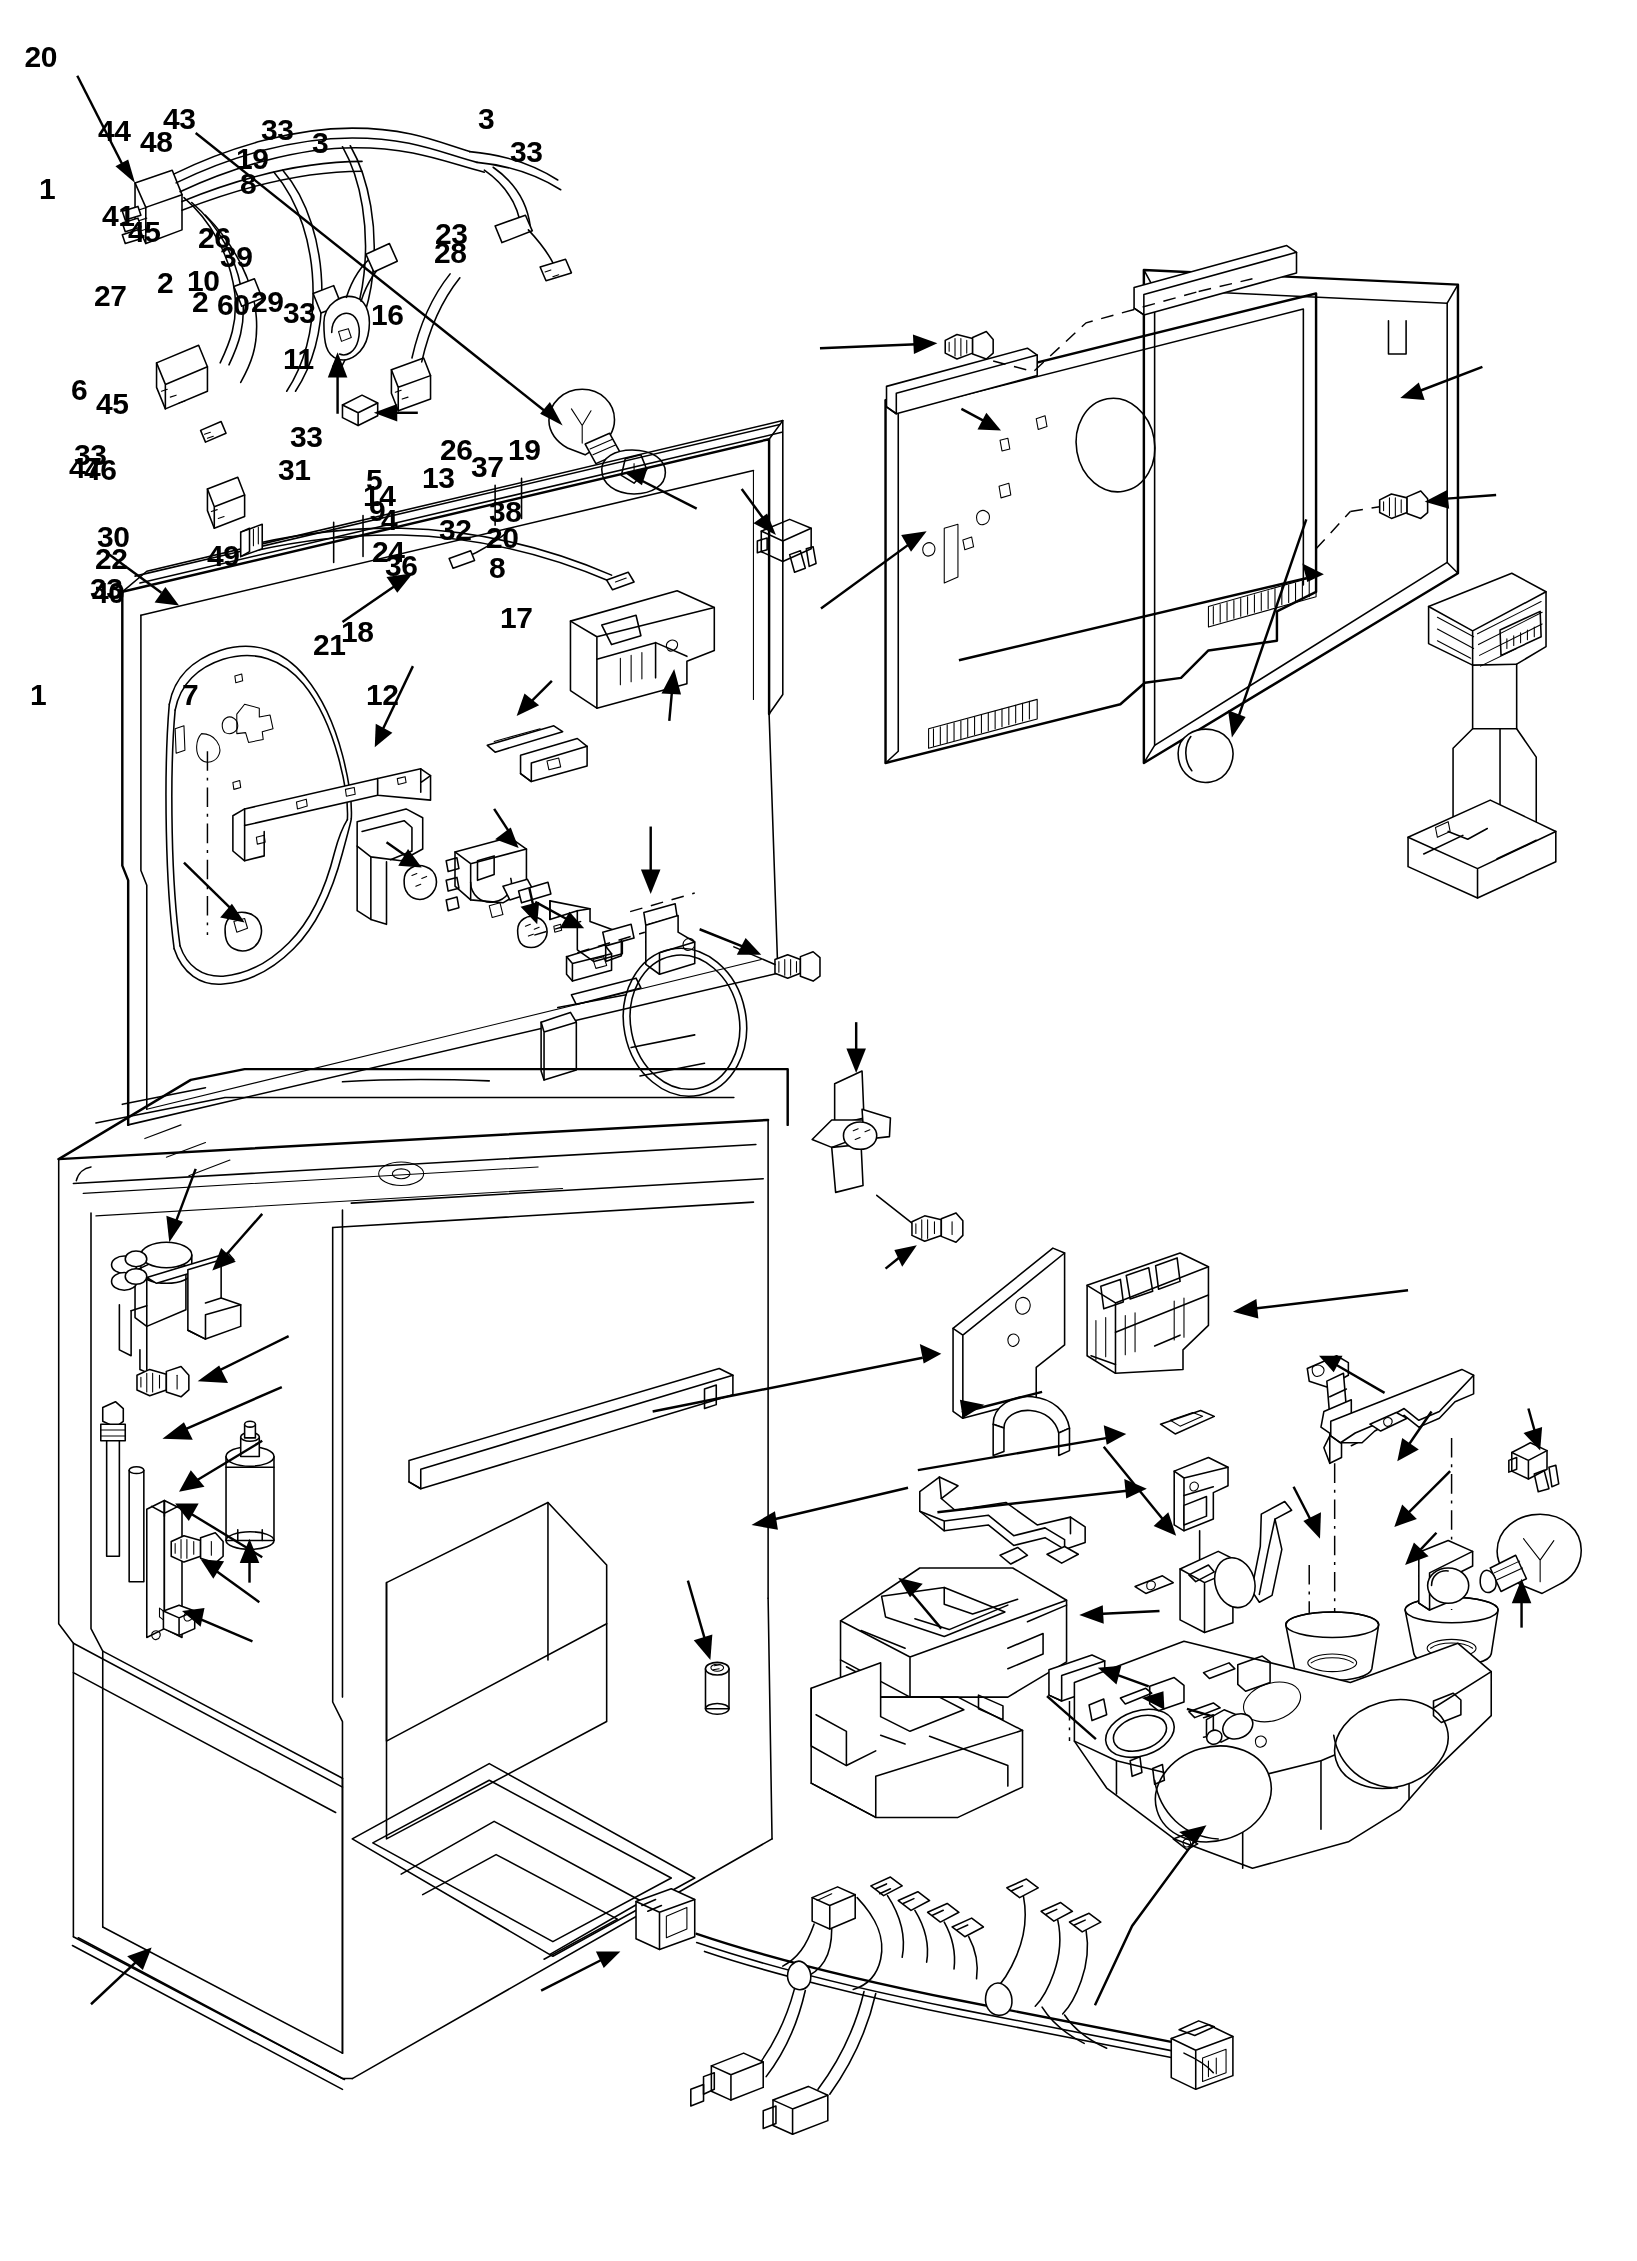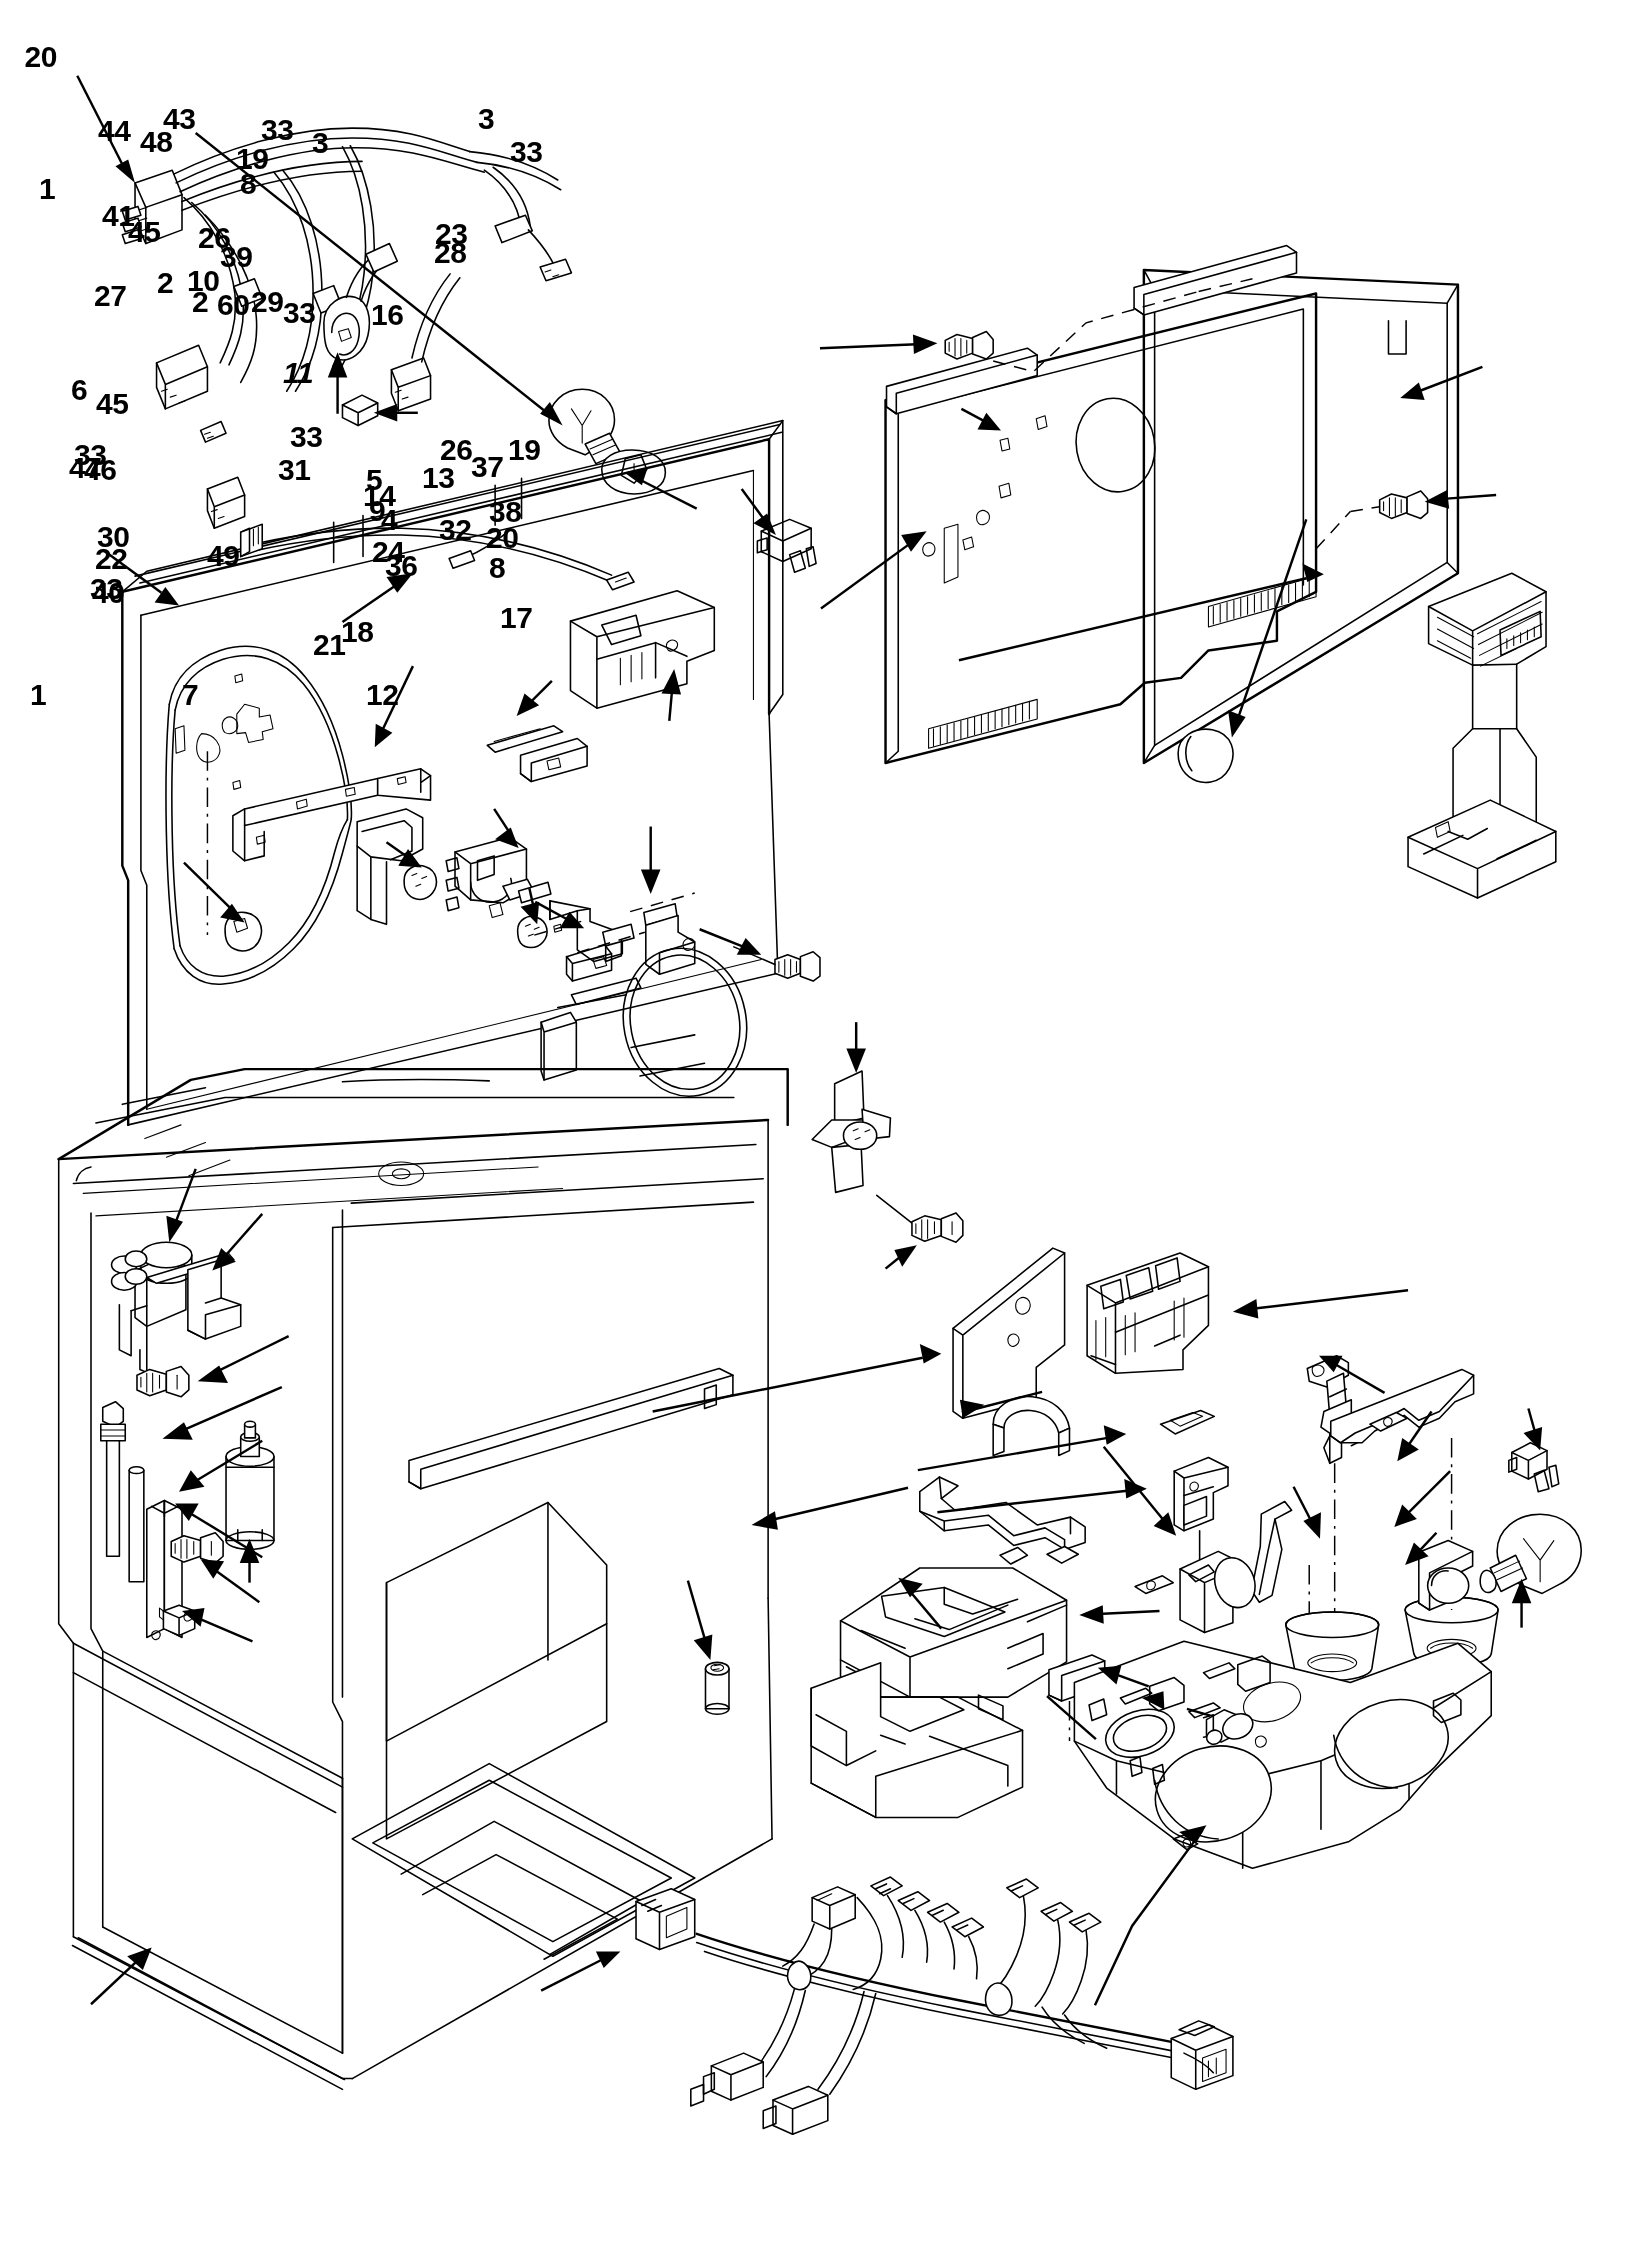--- a/index.html
+++ b/index.html
@@ -917,21 +917,21 @@
   <div class="callout" style="left:94px; top:281px;">27</div>
   <div class="callout" style="left:157px; top:268px;">2</div>
   <div class="callout" style="left:187px; top:266px;">10</div>
   <div class="callout" style="left:192px; top:287px;">2</div>
   <div class="callout" style="left:217px; top:290px;">60</div>
   <div class="callout" style="left:251px; top:287px;">29</div>
   <div class="callout" style="left:283px; top:298px;">33</div>
   <div class="callout" style="left:435px; top:219px;">23</div>
   <div class="callout" style="left:434px; top:238px;">28</div>
   <div class="callout" style="left:371px; top:300px;">16</div>
-  <div class="callout" style="left:283px; top:358px;font-style:italic;">11</div>
+  <div class="callout" style="left:283px; top:344px;">11</div>
   <div class="callout" style="left:290px; top:422px;">33</div>
   <div class="callout" style="left:71px; top:375px;">6</div>
   <div class="callout" style="left:96px; top:389px;">45</div>
   <div class="callout" style="left:74px; top:440px;">33</div>
   <div class="callout" style="left:84px; top:455px;">46</div>
   <div class="callout" style="left:69px; top:453px;">47</div>
   <div class="callout" style="left:97px; top:522px;">30</div>
   <div class="callout" style="left:95px; top:544px;">22</div>
   <div class="callout" style="left:90px; top:574px;">33</div>
   <div class="callout" style="left: 92px; top: 578px;">40</div>

